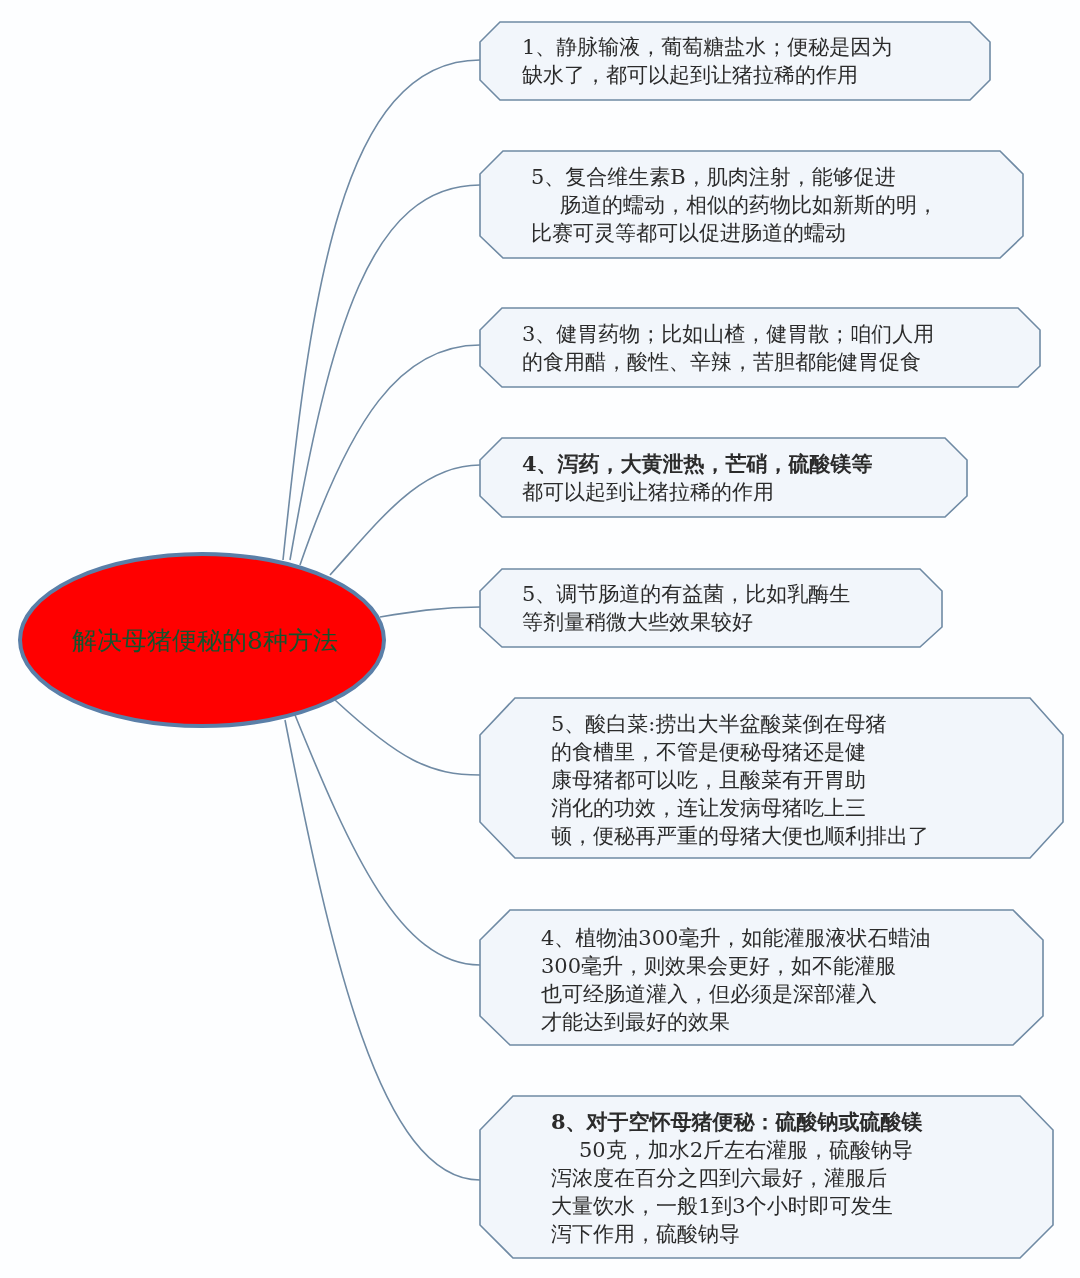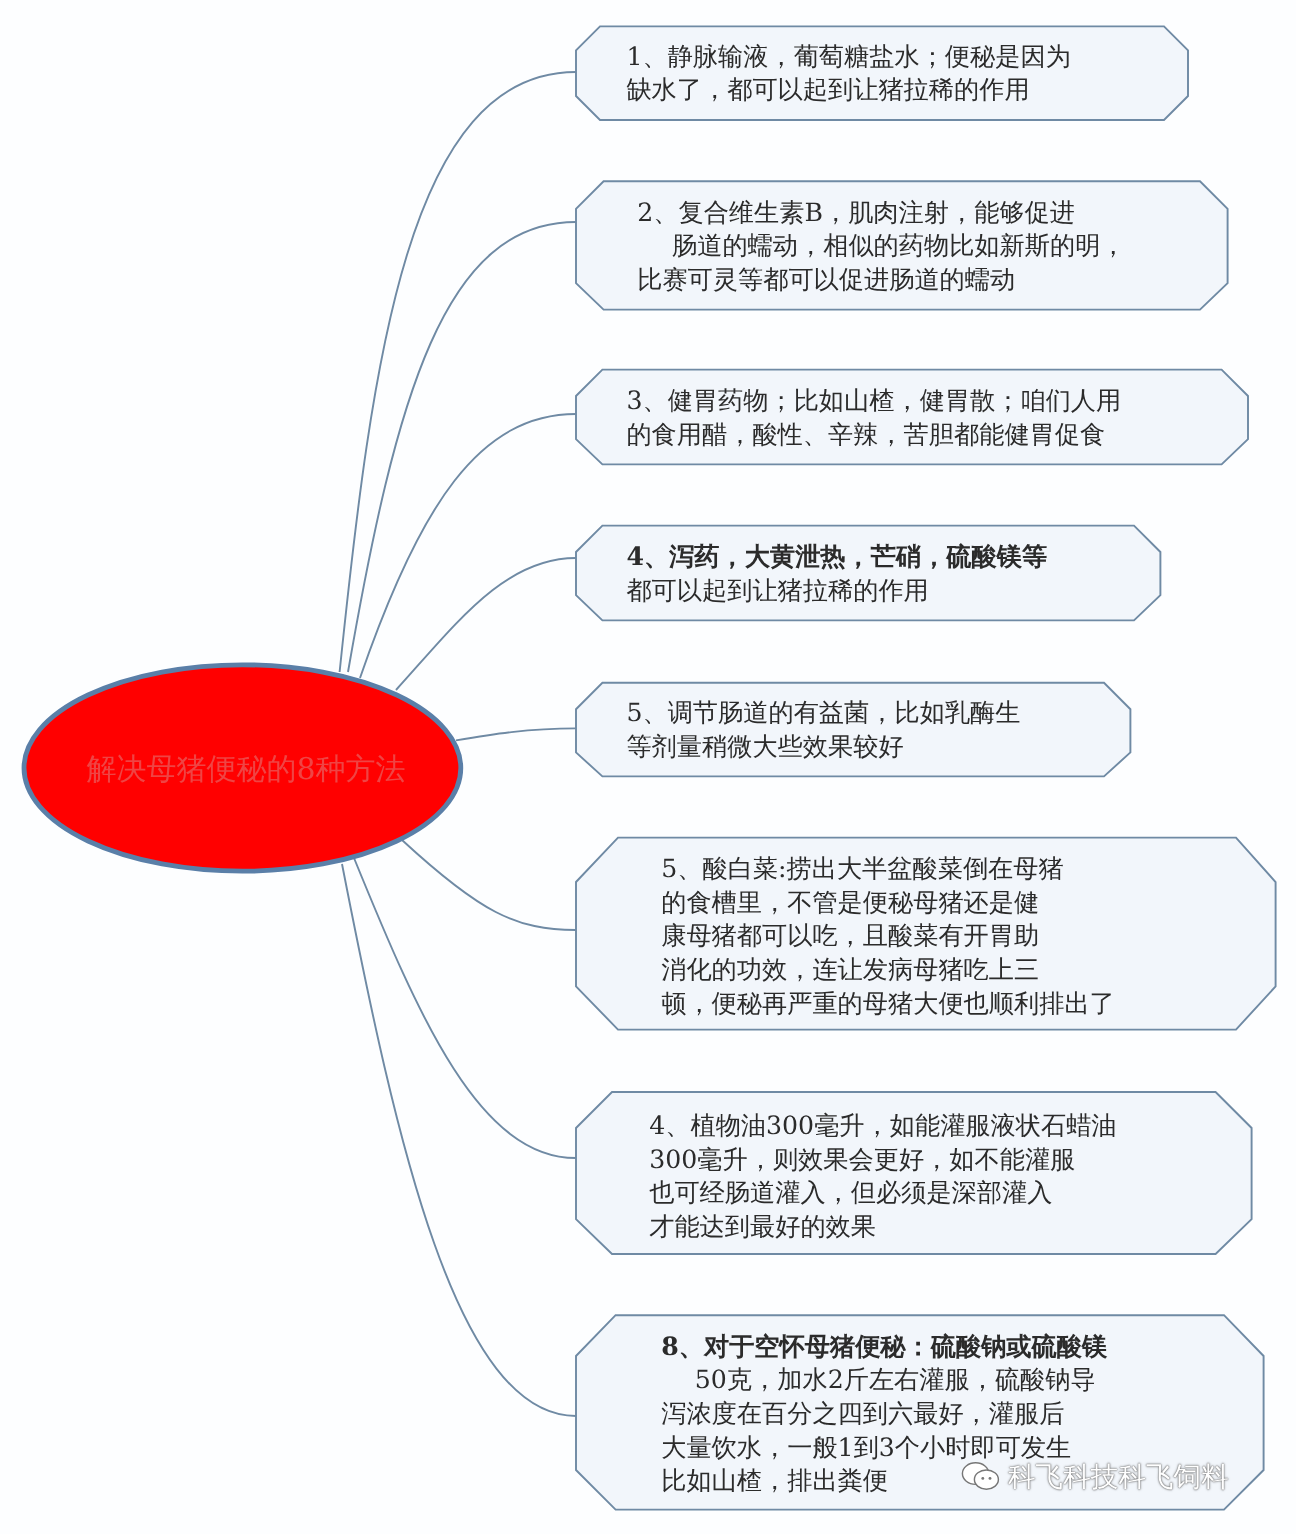--- a/index.html
+++ b/index.html
@@ -1,20 +1,20 @@
 <!DOCTYPE html>
 <html><head>
 <meta charset="utf-8">
 <style>
   html,body{margin:0;padding:0;background:#ffffff;}
   #stage{position:relative;width:1080px;height:1278px;overflow:hidden;background:#fdfeff;font-family:"DejaVu Serif","Liberation Serif",serif;}
   svg.layer{position:absolute;left:0;top:0;}
   .node{position:absolute;box-sizing:border-box;color:#2b2b2b;font-size:21px;line-height:28px;}
   .node .txt{position:absolute;white-space:pre;}
-  .root-label{position:absolute;left:20px;top:600px;width:370px;height:80px;display:flex;align-items:center;justify-content:center;font-size:25px;color:#ef4444;font-family:"DejaVu Serif","Liberation Serif",serif;}
+  .root-label{position:absolute;left:20px;top:600px;width:370px;height:80px;display:flex;align-items:center;justify-content:center;font-size:25px;color:#14532d;font-family:"DejaVu Serif","Liberation Serif",serif;}
   .watermark{position:absolute;left:800px;top:1210px;height:40px;display:flex;align-items:center;gap:6px;color:#ffffff;font-size:23px;font-family:"DejaVu Sans","Liberation Sans",sans-serif;text-shadow:0 0 2px #666,0 0 1px #444;}
 </style>
 </head>
 <body>
 
 <div id="stage">
 
   <svg class="layer" width="1080" height="1278">
     <g fill="none" stroke="#6f8aa4" stroke-width="1.6">
       <path d="M283,560 C310,300 340,60 480,60"></path>
@@ -42,21 +42,21 @@
   </svg>
 
   <div class="root-label">解决母猪便秘的8种方法</div>
 
   <div class="node" style="left:0;top:0;">
     <div class="txt" style="left:522px;top:33px;">1、静脉输液，葡萄糖盐水；便秘是因为</div>
     <div class="txt" style="left:522px;top:61px;">缺水了，都可以起到让猪拉稀的作用</div>
   </div>
 
   <div class="node" style="left:0;top:0;">
-    <div class="txt" style="left:531px;top:163px;">2、复合维生素B，肌肉注射，能够促进</div>
+    <div class="txt" style="left:531px;top:163px;">5、复合维生素B，肌肉注射，能够促进</div>
     <div class="txt" style="left:531px;top:191px;margin-left:29px;">肠道的蠕动，相似的药物比如新斯的明，</div>
     <div class="txt" style="left:531px;top:219px;">比赛可灵等都可以促进肠道的蠕动</div>
   </div>
 
   <div class="node" style="left:0;top:0;">
     <div class="txt" style="left:522px;top:320px;">3、健胃药物；比如山楂，健胃散；咱们人用</div>
     <div class="txt" style="left:522px;top:348px;">的食用醋，酸性、辛辣，苦胆都能健胃促食</div>
   </div>
 
   <div class="node" style="left:0;top:0;">
@@ -82,26 +82,17 @@
     <div class="txt" style="left:541px;top:952px;">300毫升，则效果会更好，如不能灌服</div>
     <div class="txt" style="left:541px;top:980px;">也可经肠道灌入，但必须是深部灌入</div>
     <div class="txt" style="left:541px;top:1008px;">才能达到最好的效果</div>
   </div>
 
   <div class="node" style="left:0;top:0;">
     <div class="txt" style="left:551px;top:1108px;font-weight:bold;">8、对于空怀母猪便秘：硫酸钠或硫酸镁</div>
     <div class="txt" style="left:551px;top:1136px;margin-left:28px;">50克，加水2斤左右灌服，硫酸钠导</div>
     <div class="txt" style="left:551px;top:1164px;">泻浓度在百分之四到六最好，灌服后</div>
     <div class="txt" style="left:551px;top:1192px;">大量饮水，一般1到3个小时即可发生</div>
-    <div class="txt" style="left:551px;top:1220px;">比如山楂，排出粪便</div>
+    <div class="txt" style="left:551px;top:1220px;">泻下作用，硫酸钠导</div>
   </div>
 
-  <div class="watermark">
-    <svg width="34" height="28" viewBox="0 0 34 28">
-      <ellipse cx="13" cy="12" rx="11" ry="9" fill="#ffffff" stroke="#777" stroke-width="1.2"></ellipse>
-      <ellipse cx="22" cy="17" rx="10" ry="8" fill="#ffffff" stroke="#777" stroke-width="1.2"></ellipse>
-      <circle cx="19" cy="16" r="1.2" fill="#777"></circle>
-      <circle cx="25" cy="16" r="1.2" fill="#777"></circle>
-    </svg>
-    <span>科飞科技科飞饲料</span>
-  </div>
 
 </div>
 
 </body></html>

